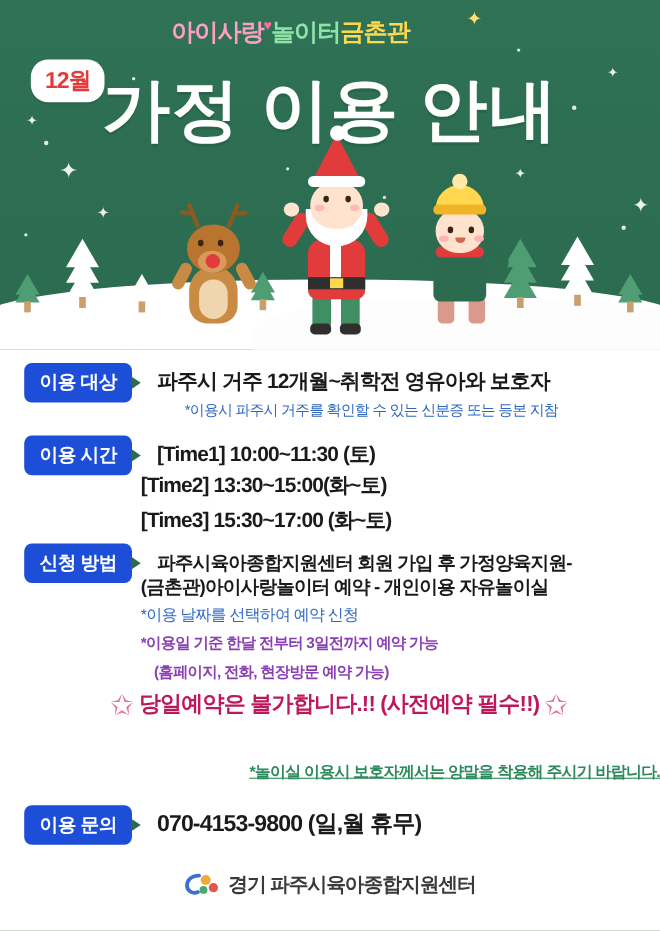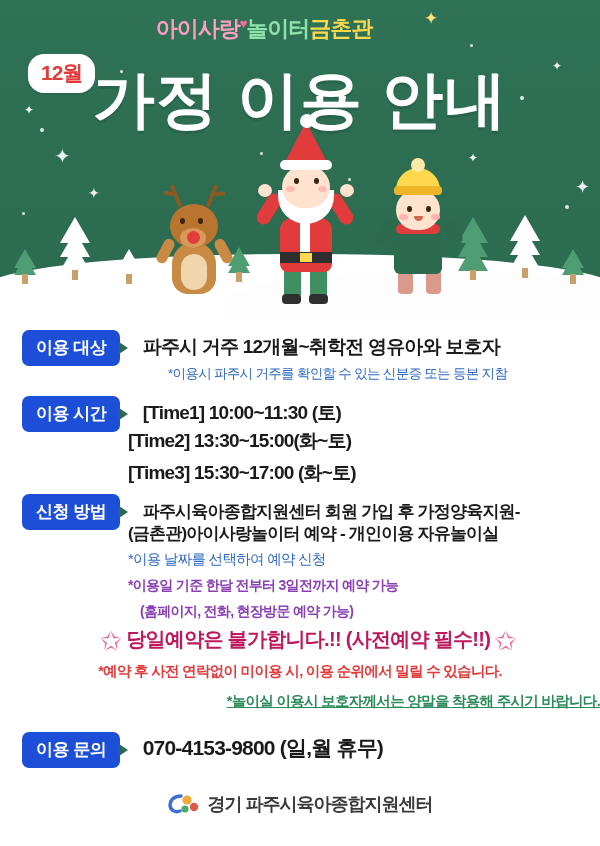--- a/index.html
+++ b/index.html
@@ -579,23 +579,20 @@
     </div>
     <div class="row" style="top:284px;">
       <span class="note-purple" style="margin-left:140px;margin-top:38px;">(홈페이지, 전화, 현장방문 예약 가능)</span>
     </div>
     <div class="row" style="top:308px;">
       <span class="star-deco" style="margin-left:100px;">✩</span>
       <span class="note-red">당일예약은 불가합니다.!! (사전예약 필수!!)</span>
       <span class="star-deco">✩</span>
     </div>
 
-    <div class="row" style="top:344px;text-align:center;">
-      <span class="note-red-sm">*예약 후 사전 연락없이 미이용 시, 이용 순위에서 밀릴 수 있습니다.</span>
-    </div>
     <div class="row" style="top:374px;text-align:right;">
       <span class="note-green">*놀이실 이용시 보호자께서는 양말을 착용해 주시기 바랍니다.</span>
     </div>
 
     <div class="row" style="top:414px;">
       <span class="pill" style="margin-left:22px;">이용 문의</span>
       <span class="big" style="margin-left:18px;font-size:21px;">070-4153-9800 (일,월 휴무)</span>
     </div>
 
     <div class="footer-logo">

